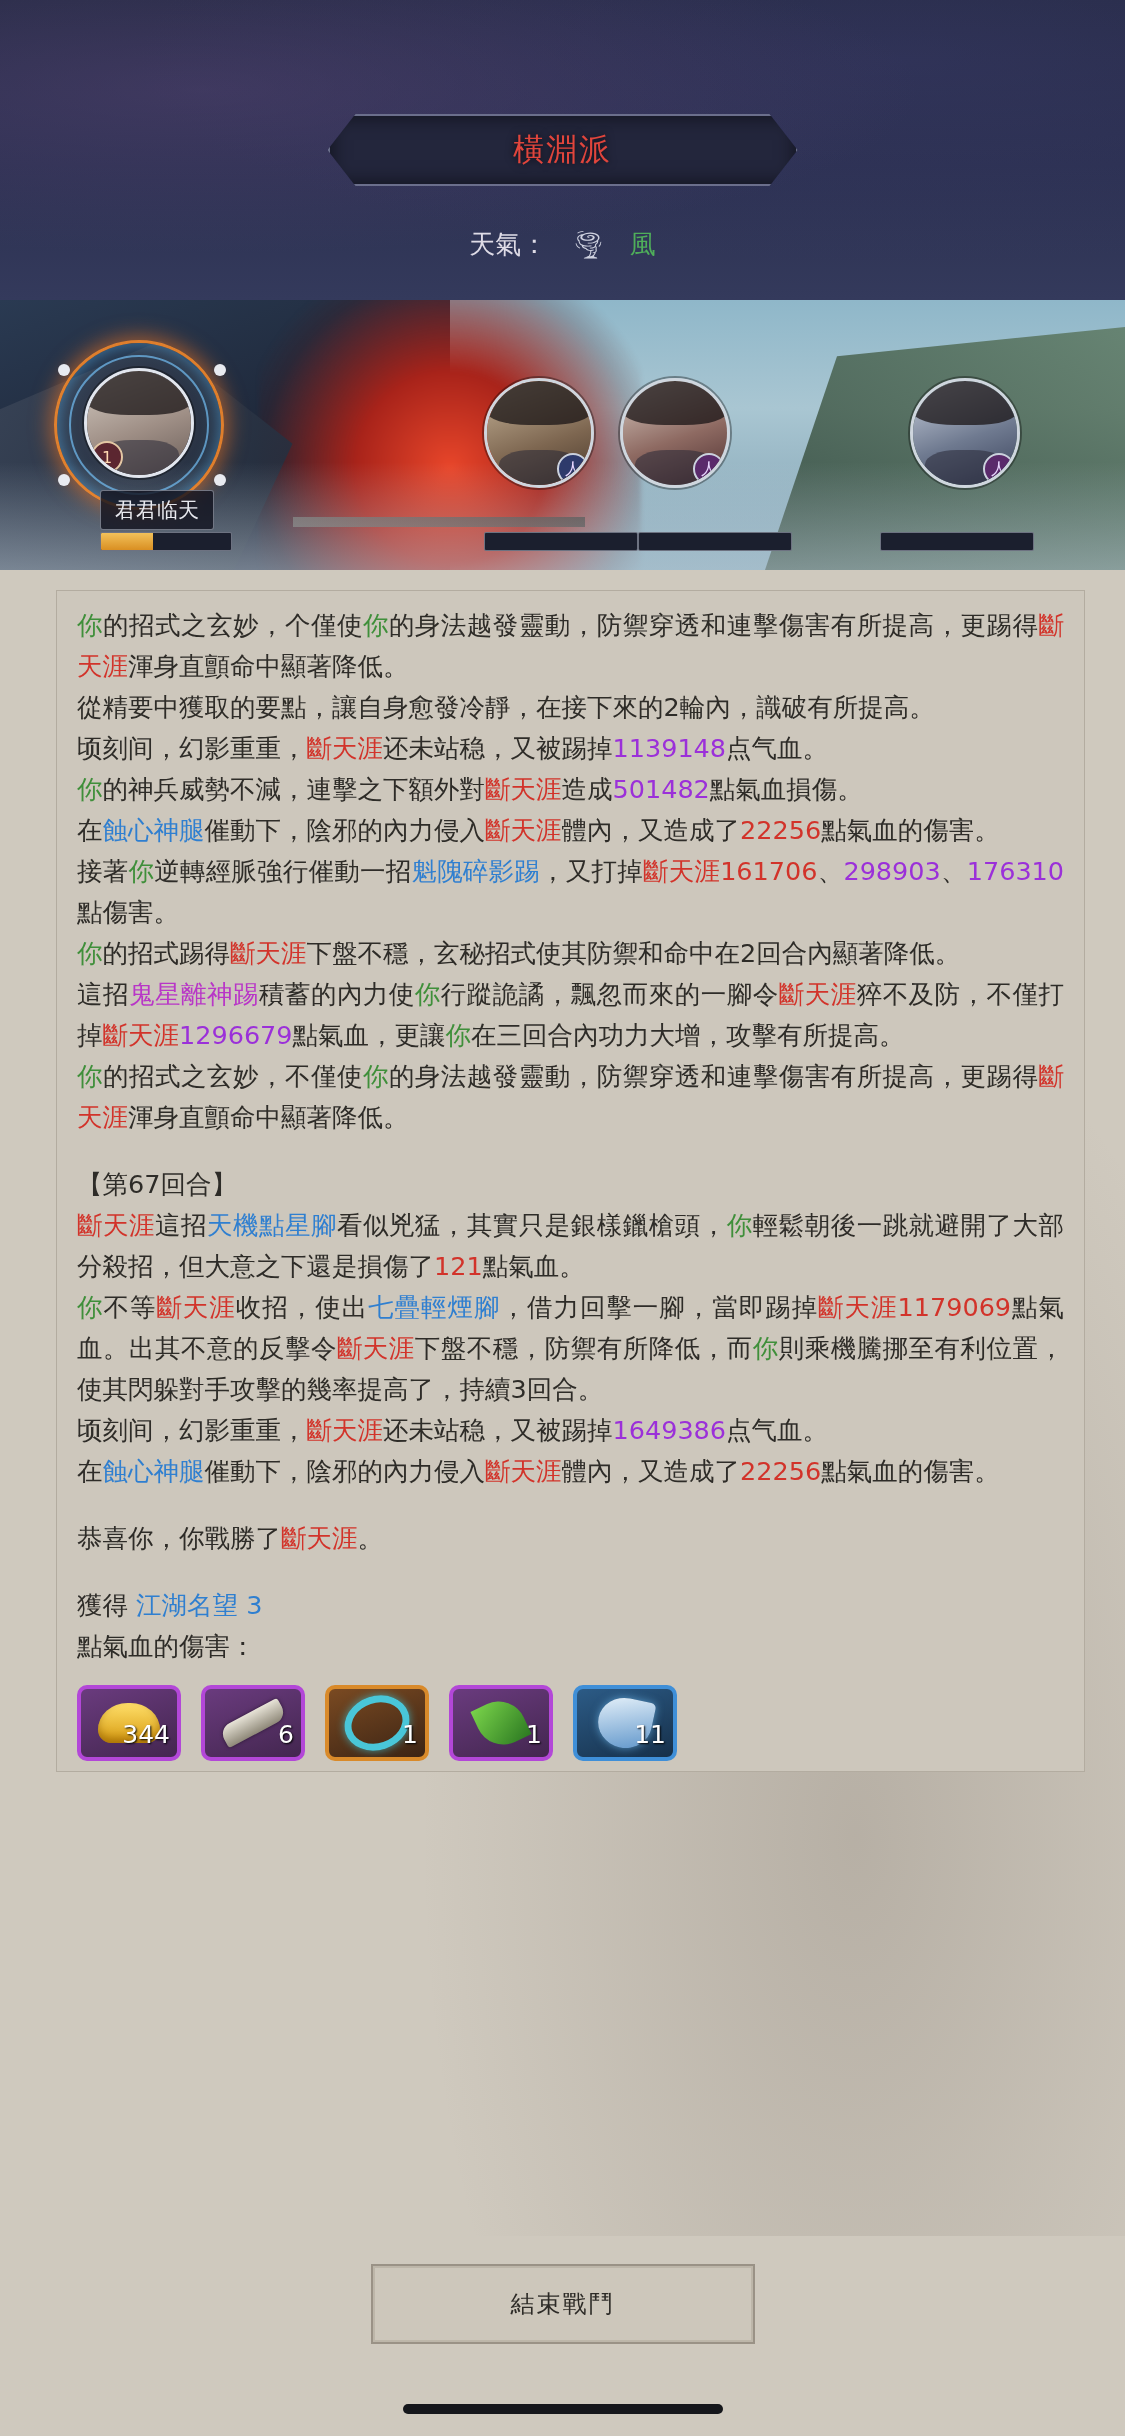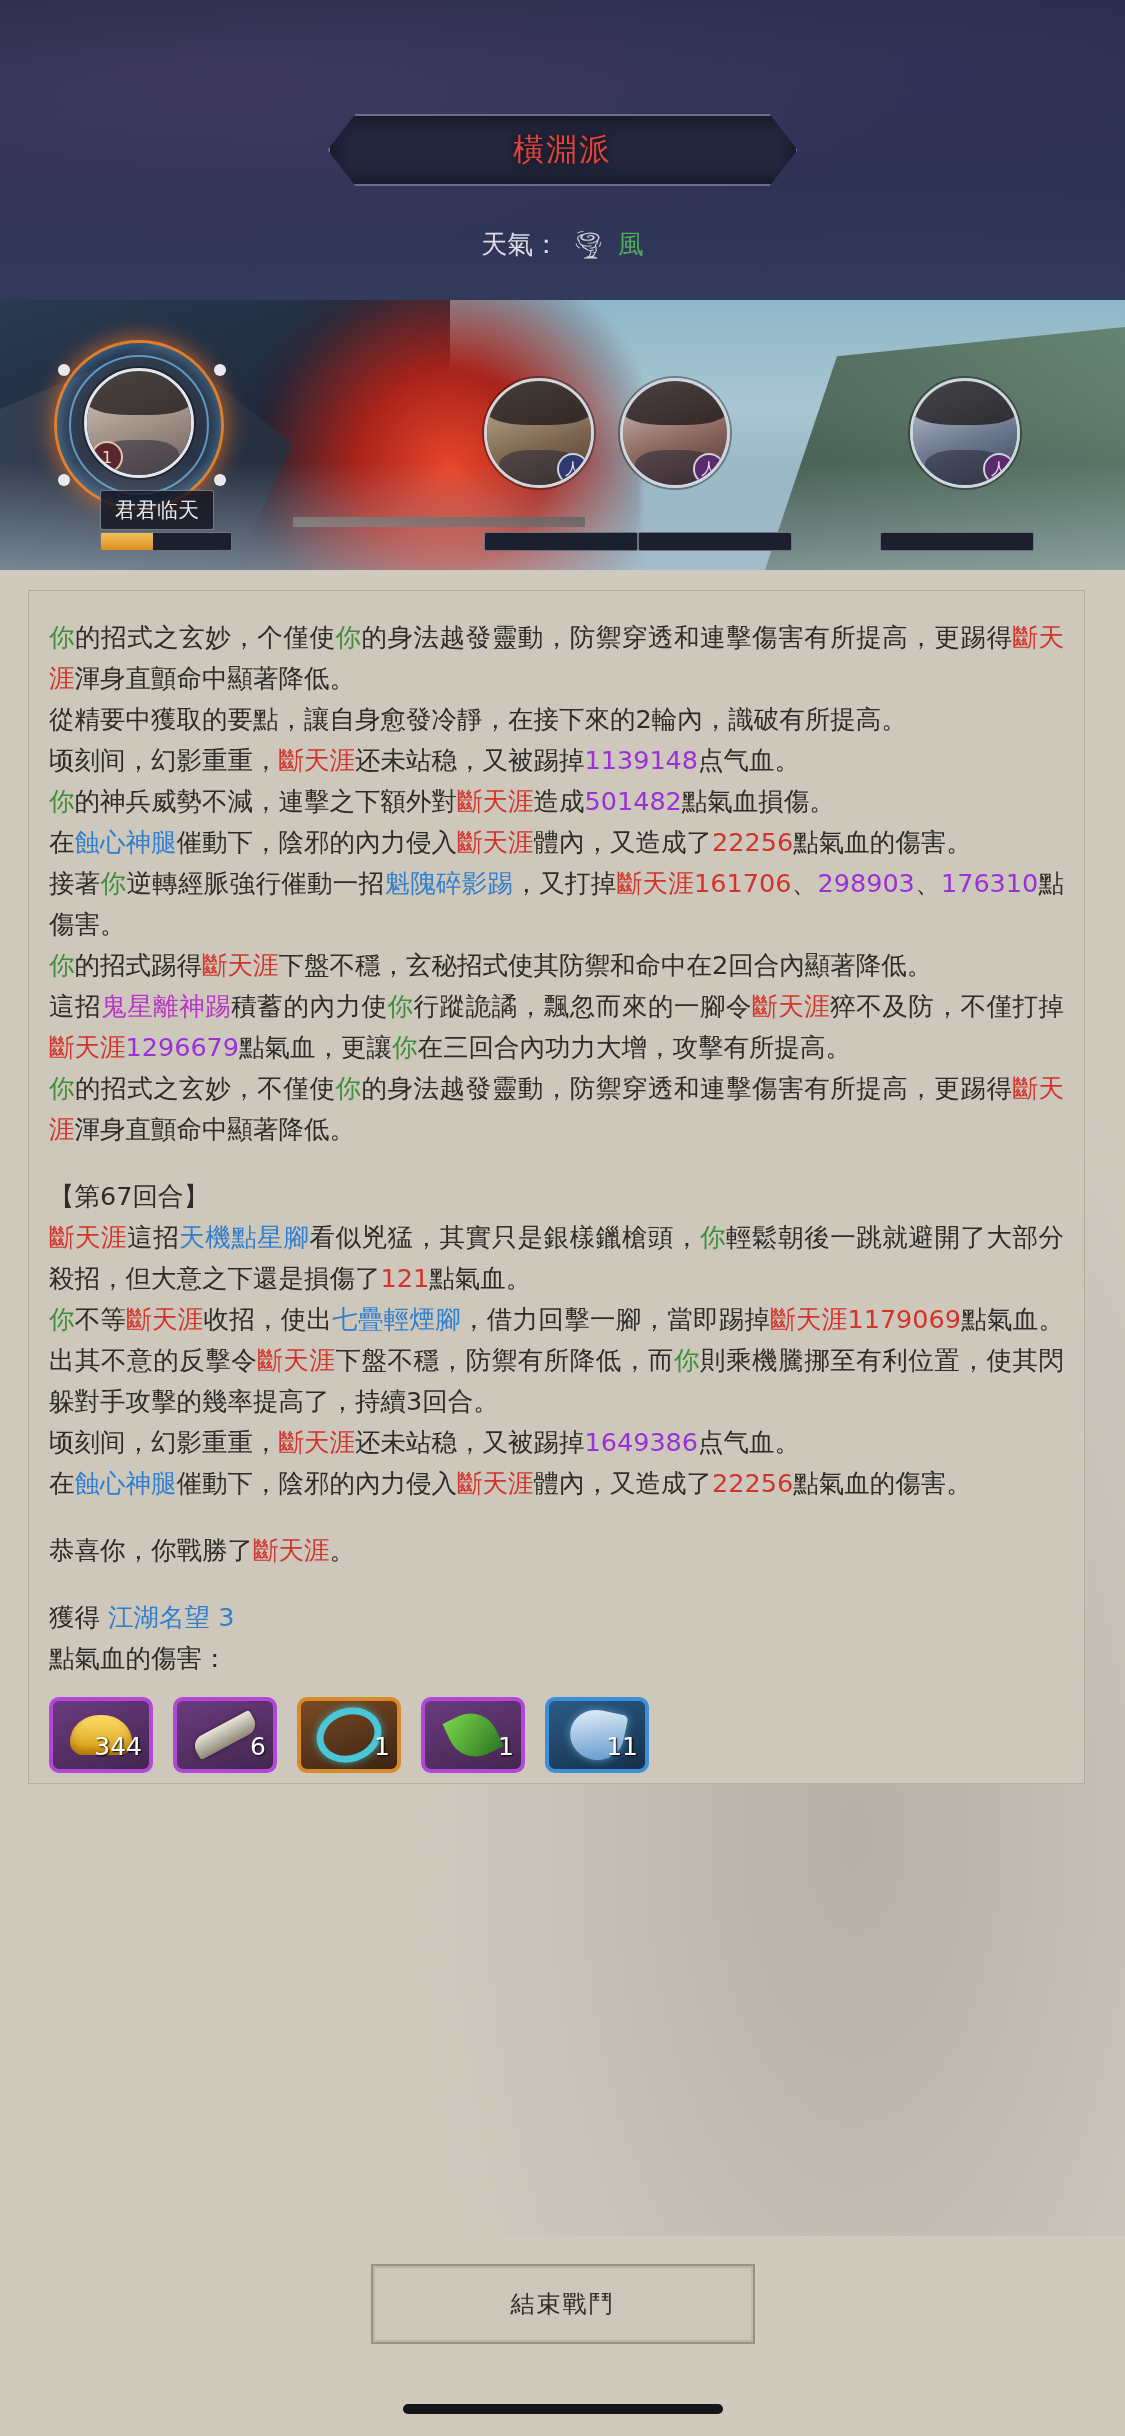--- a/index.html
+++ b/index.html
@@ -64,21 +64,21 @@
     letter-spacing: 2px;
     text-shadow: 0 0 8px rgba(0,0,0,.8);
   }
   .weather {
     position: absolute;
     top: 244px;
     left: 50%;
     transform: translate(-50%,-50%);
     display: flex;
     align-items: center;
-    gap: 12px;
+    gap: 24px;
     color: #dedbe6;
     font-size: 26px;
   }
   .weather .cyclone {
     font-size: 27px;
     color: #cfd2e0;
     line-height: 1;
   }
   .weather .wind {
     color: #4fae5a;
@@ -223,24 +223,24 @@
     overflow: hidden;
   }
   .logwrap:before{
     content:"";
     position:absolute; right:-4%; bottom:0; width:70%; height:80%;
     background: radial-gradient(ellipse at 60% 70%, rgba(120,110,100,.28), transparent 65%);
     pointer-events:none;
   }
   .log {
     position: absolute;
-    left: 28px; right: 40px; top: 20px;
+    left: 56px; right: 40px; top: 20px;
     background: #cdc7bc;
     border: 1px solid #b3aca0;
-    padding: 26px 20px 10px 20px;
+    padding: 14px 20px 10px 20px;
     box-sizing: border-box;
     font-size: 25.5px;
     line-height: 41px;
     color: #2e2c28;
     text-align: justify;
   }
   .log p { margin: 0 0 0 0; }
   .log p.gap { margin-top: 26px; }
   .you { color: #3f8f3a; }
   .foe { color: #d2332a; }

